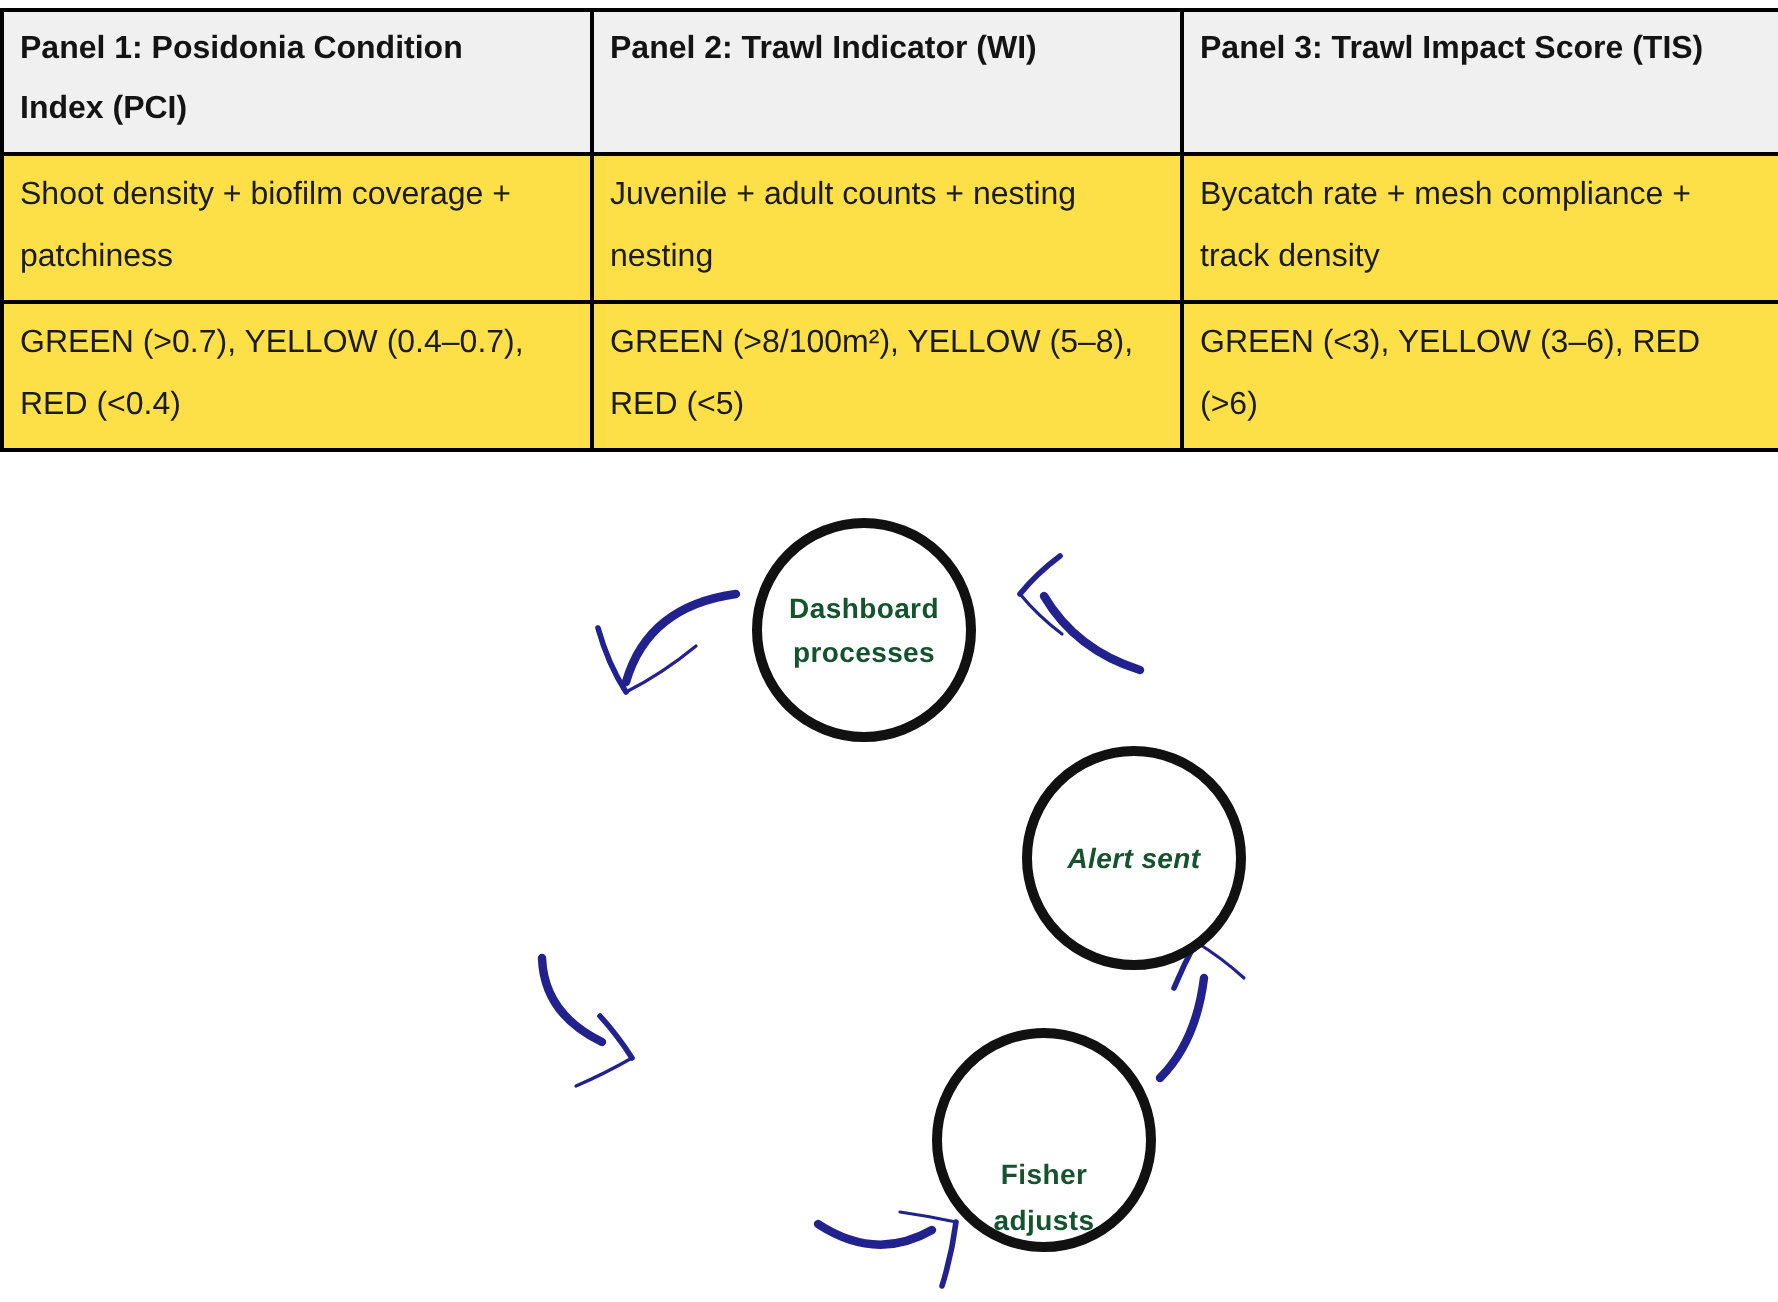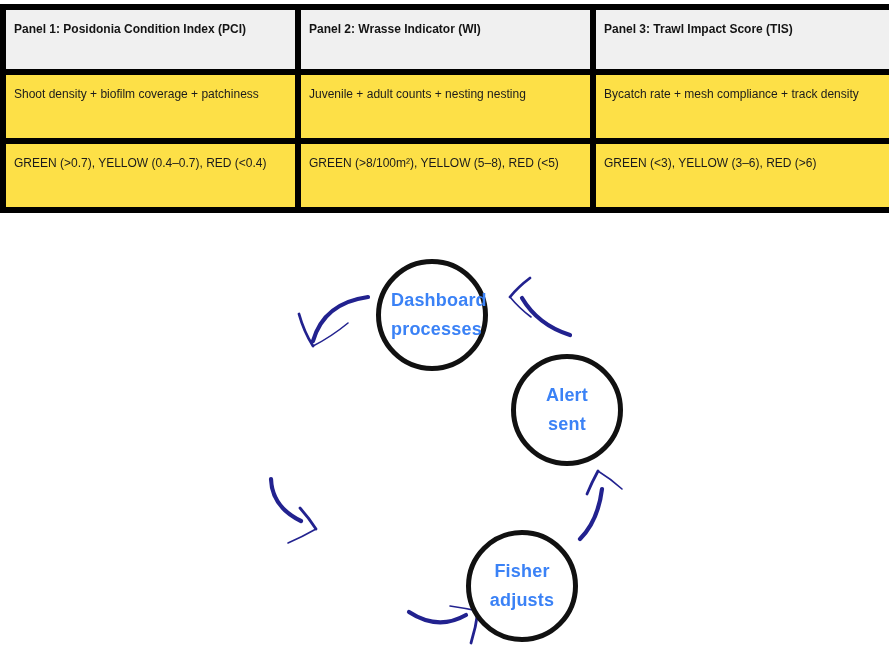--- a/index.html
+++ b/index.html
@@ -12,25 +12,25 @@
   .page { position: relative; width: 889px; height: 651px; }
 
   
   table.panels {
     position: absolute; top: 4px; left: 0;
     width: 889px;
     border-collapse: collapse;
     table-layout: fixed;
   }
   table.panels td, table.panels th {
-    border: 6px solid #000000;
+    border: 2px solid #000000;
     vertical-align: top;
     text-align: left;
     padding: 4px 23px 6px 8px;
-    font-size: 12px;
+    font-size: 16px;
     line-height: 31px;
     color: #1b1b1b;
     font-weight: 400;
     overflow: hidden;
   }
   table.panels th {
     background: #f0f0f0;
     font-weight: 700;
     height: 65px;
     border-bottom: 1px solid #cfcfcf;
@@ -56,47 +56,47 @@
     position: absolute;
     width: 112px; height: 112px;
     border: 5px solid #111111;
     border-radius: 50%;
     background: #ffffff;
     display: flex; align-items: center; justify-content: center;
     text-align: center;
   }
   .node .label {
     width: 82px;
-    font-size: 18px;
+    font-size: 14px;
     font-weight: 700;
     line-height: 1.6;
     letter-spacing: 0.2px;
-    color: #3b82f6;
+    color: #14532d;
   }
   .node-dashboard { left: 376px; top: 259px; }
-  .node-alert     { left: 511px; top: 354px; }
-  .node-fisher    { left: 466px; top: 530px; }
+  .node-alert     { left: 511px; top: 373px; font-style: italic; }
+  .node-fisher    { left: 466px; top: 514px; align-items: flex-end; }
   .node-ecosystem { left: 304px; top: 521px; }
   .node-monitor   { left: 241px; top: 360px; }
 </style>
 </head>
 <body>
 
 <div class="page">
 
   <table class="panels">
     <colgroup>
         <col class="c1">
         <col class="c2">
         <col class="c3">
       </colgroup>
     <tbody>
         <tr>
       <th>Panel 1: Posidonia Condition Index (PCI)</th>
-      <th>Panel 2: Wrasse Indicator (WI)</th>
+      <th>Panel 2: Trawl Indicator (WI)</th>
       <th>Panel 3: Trawl Impact Score (TIS)</th>
     </tr>
     <tr>
       <td>Shoot density + biofilm coverage + patchiness</td>
       <td>Juvenile + adult counts + nesting nesting</td>
       <td>Bycatch rate + mesh compliance + track density</td>
     </tr>
     <tr>
       <td>GREEN (&gt;0.7), YELLOW (0.4–0.7), RED (&lt;0.4)</td>
       <td>GREEN (&gt;8/100m²), YELLOW (5–8), RED (&lt;5)</td>

